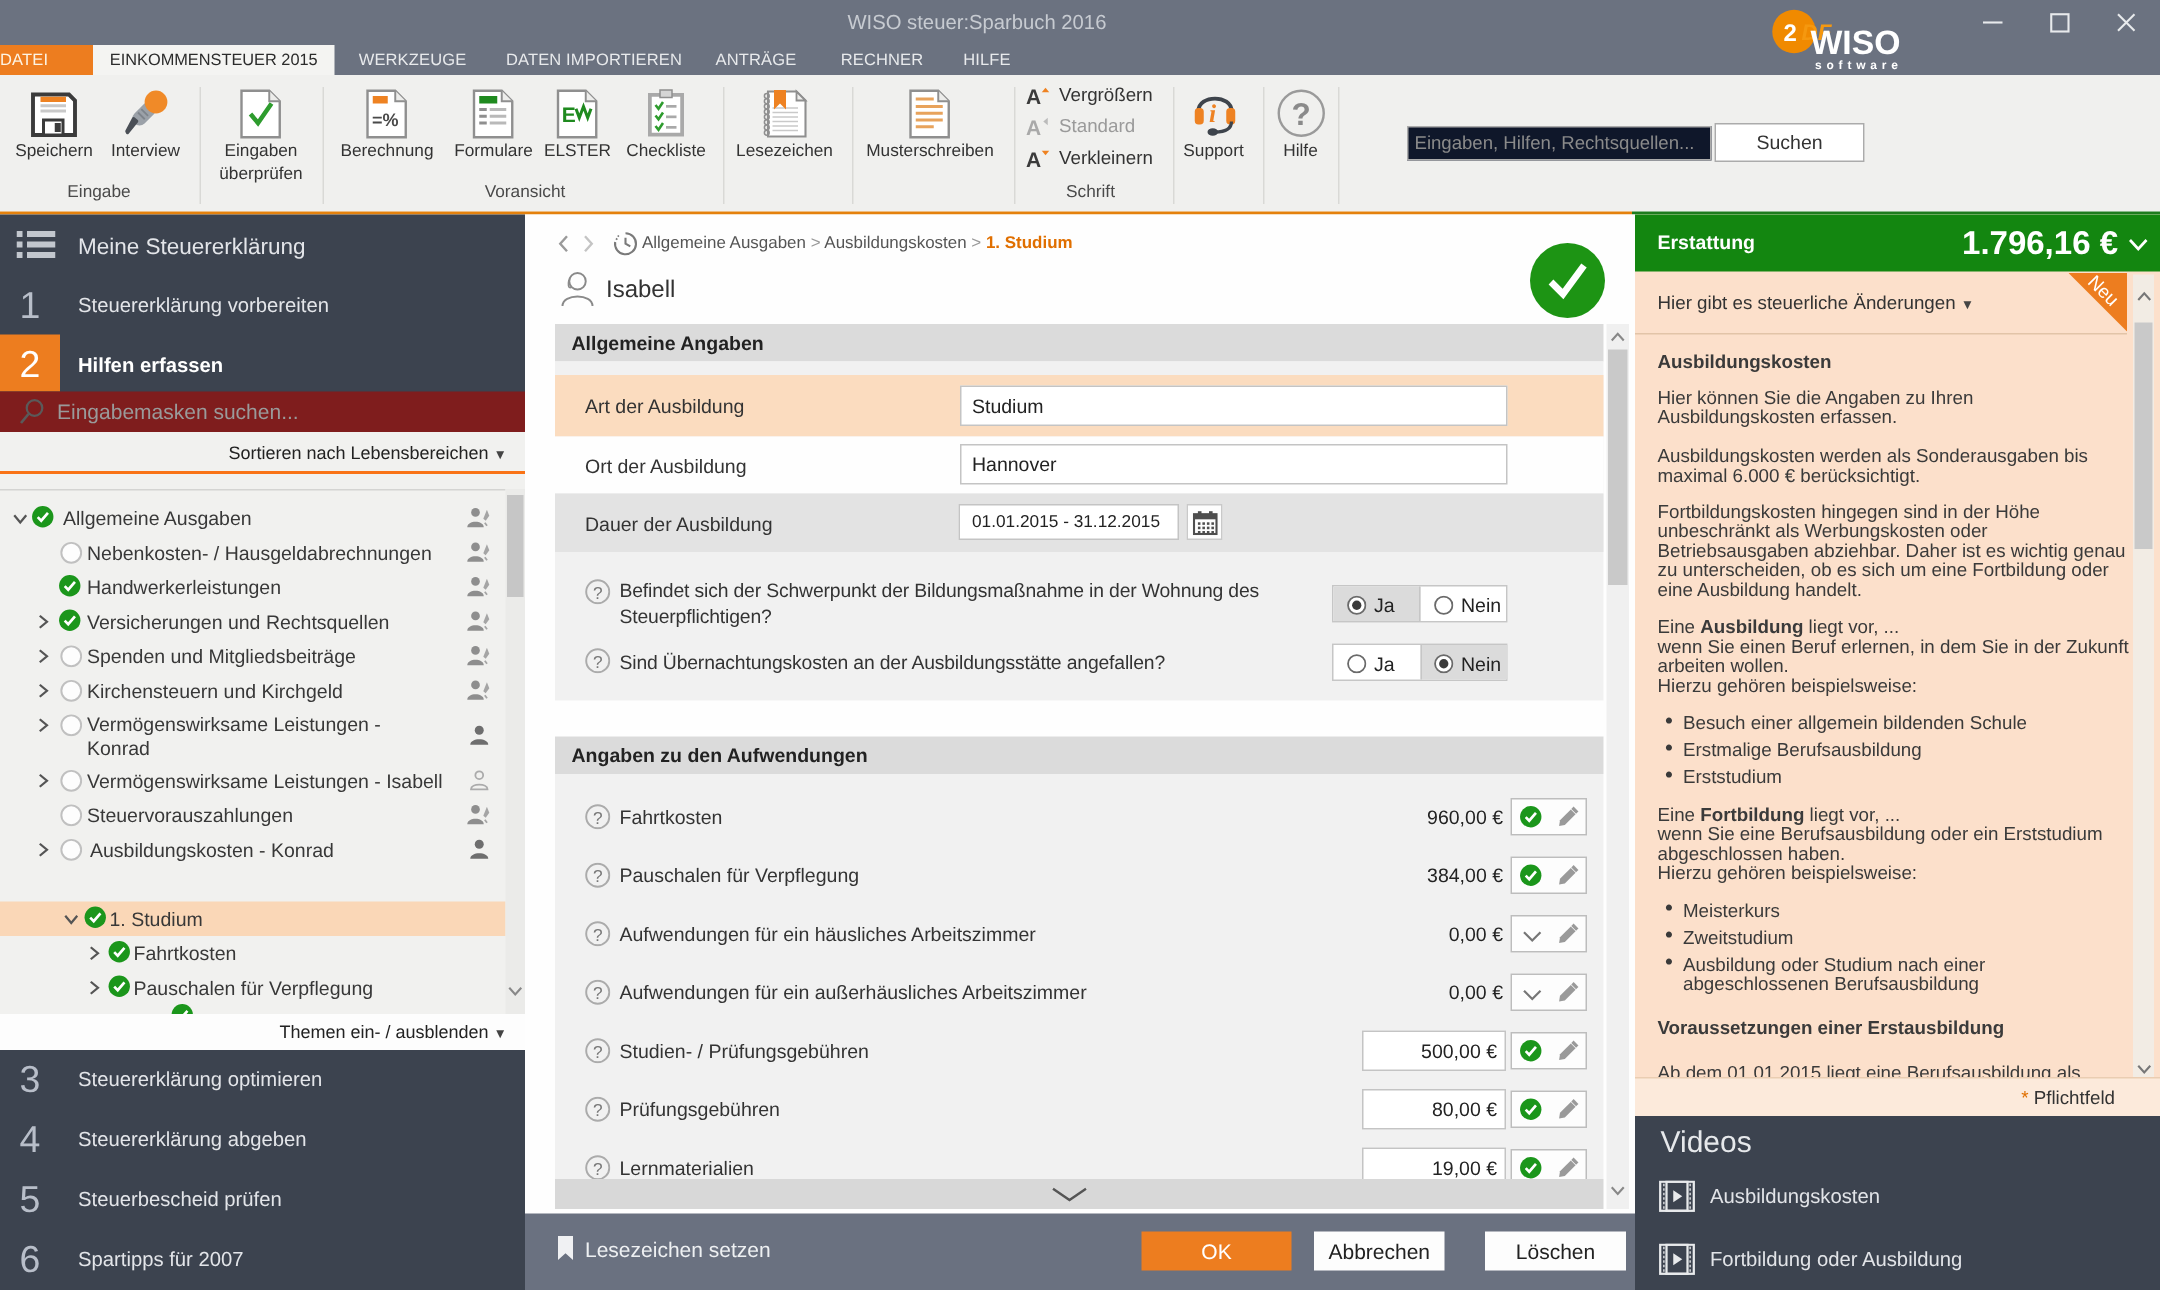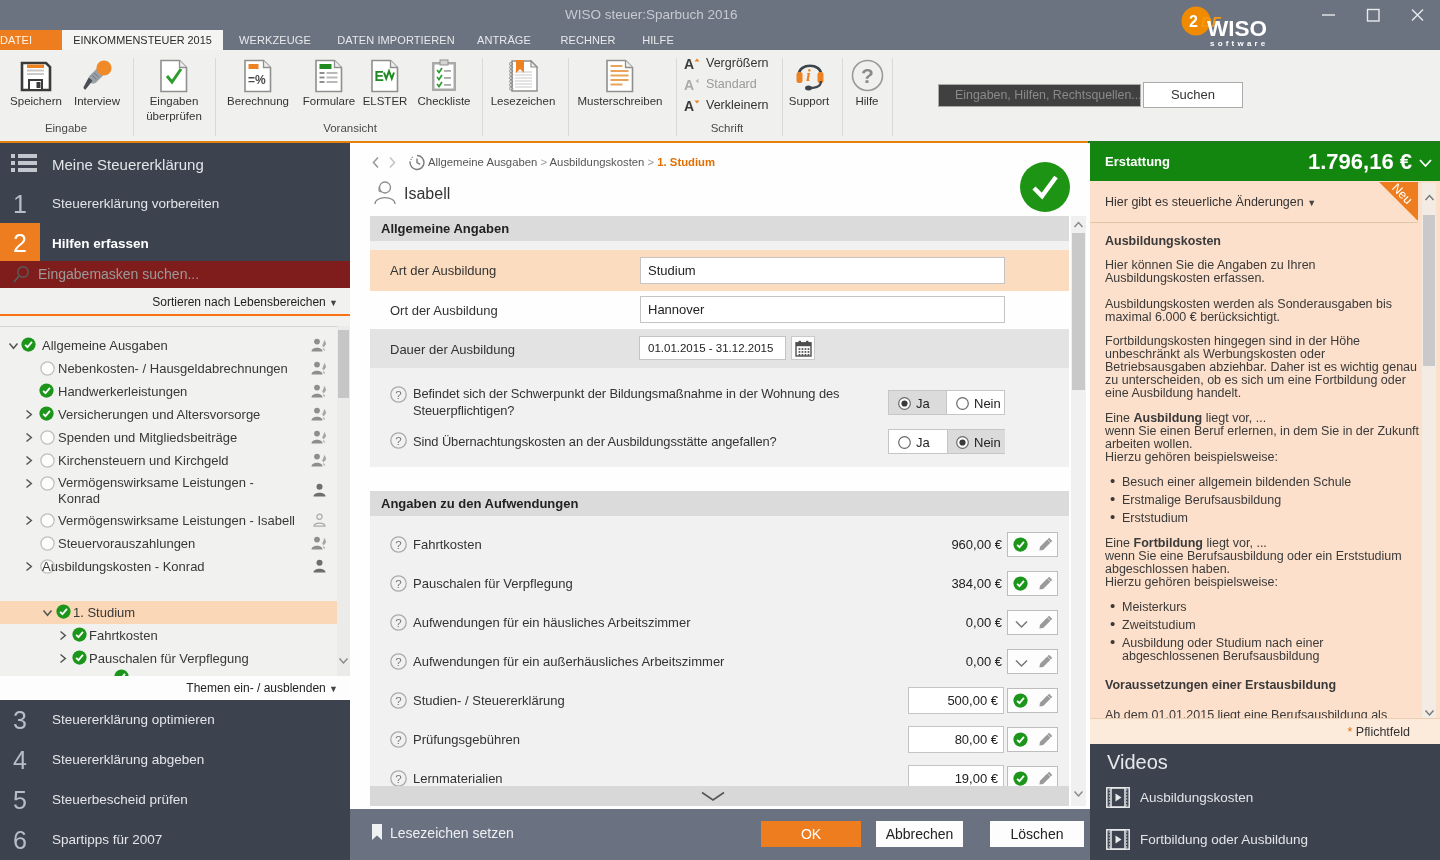--- a/index.html
+++ b/index.html
@@ -182,21 +182,21 @@
       <path d="M28 24 C28 30 22 31 17 31" stroke="#3E444C" stroke-width="2.2" fill="none"></path>
       <ellipse cx="15.5" cy="31" rx="3.5" ry="2.5" fill="#3E444C"></ellipse>
       <text x="13" y="24" font-size="17" font-style="italic" font-weight="bold" fill="#EE8222" font-family="Liberation Serif">i</text>
     </svg>
 <div class="tlab" style="left:809px;top:45px;transform:translateX(-50%)">Support</div>
 <svg class="a" style="left:851px;top:9px" width="33" height="33" viewBox="0 0 33 33">
       <circle cx="16.5" cy="16.5" r="15" fill="none" stroke="#9A9A9A" stroke-width="1.6"></circle>
       <text x="16.5" y="24" font-size="21" font-weight="bold" fill="#8A8A8A" font-family="Liberation Sans" text-anchor="middle">?</text>
     </svg>
 <div class="tlab" style="left:867px;top:45px;transform:translateX(-50%)">Hilfe</div>
-<div class="a" style="left:938px;top:34px;width:203px;height:23px;background:#404040;border:1px solid #ABABAB;font-size:12.4px;color:#8A8A8A;line-height:21px;padding-left:16px;white-space:nowrap;overflow:hidden">Eingaben, Hilfen, Rechtsquellen...</div>
+<div class="a" style="left:938px;top:34px;width:203px;height:23px;background:#0f172a;border:1px solid #ABABAB;font-size:12.4px;color:#8A8A8A;line-height:21px;padding-left:4px;white-space:nowrap;overflow:hidden">Eingaben, Hilfen, Rechtsquellen...</div>
 <div class="a" style="left:1143px;top:32px;width:100px;height:26px;background:#fff;border:1px solid #ABABAB;font-size:13px;color:#333;text-align:center;line-height:24px">Suchen</div>
 </div>
 <div class="a" style="left:0;top:141px;width:1088px;height:2px;background:#E4810C"></div>
 <div class="a" style="left:1088px;top:141px;width:352px;height:2px;background:#1E7C1E"></div>
 <div id="sidebar" class="a">
 <svg class="a" style="left:11px;top:11px" width="26" height="22" viewBox="0 0 26 22">
       <rect x="0" y="0" width="4" height="4" fill="#C2C7CE"></rect>
       <rect x="7" y="0" width="19" height="4" fill="#C2C7CE"></rect>
       <rect x="0" y="7" width="4" height="4" fill="#C2C7CE"></rect>
       <rect x="7" y="7" width="19" height="4" fill="#C2C7CE"></rect>
@@ -264,21 +264,21 @@
       </svg>
 </div>
 <div class="trow" style="top:260px">
 <svg class="a" style="left:25px;top:6px" width="8" height="11" viewBox="0 0 8 11">
         <path d="M1.5 1.5 L6.3 5.5 L1.5 9.5" stroke="#555" stroke-width="1.5" fill="none"></path>
       </svg>
 <svg class="a" style="left:39px;top:3px" width="15" height="15" viewBox="0 0 16 16">
         <circle cx="8" cy="8" r="7.6" fill="#1B961B"></circle>
         <path d="M4.4 8.3 L6.9 10.8 L11.7 5.2" stroke="#fff" stroke-width="1.9" fill="none"></path>
       </svg>
-<div class="trtext" style="left:58px;top:0px;line-height:23px">Versicherungen und Altersvorsorge</div>
+<div class="trtext" style="left:58px;top:0px;line-height:23px">Versicherungen und Rechtsquellen</div>
 <svg class="a" style="left:311px;top:4px" width="16" height="15" viewBox="0 0 16 15">
         <circle cx="6" cy="3.6" r="2.9" fill="#8E8E8E"></circle>
         <path d="M0.5 13.5 C0.5 8.6 11.5 8.6 11.5 13.5 Z" fill="#8E8E8E"></path>
         <path d="M11.2 7.8 L13.6 1.8 L15.2 5.9 L12.8 9.2 Z" fill="#A5A5A5"></path>
         <path d="M12.2 10.5 l1.5 2" stroke="#A5A5A5" stroke-width="1.2"></path>
       </svg>
 </div>
 <div class="trow" style="top:283px">
 <svg class="a" style="left:25px;top:6px" width="8" height="11" viewBox="0 0 8 11">
         <path d="M1.5 1.5 L6.3 5.5 L1.5 9.5" stroke="#555" stroke-width="1.5" fill="none"></path>
@@ -347,21 +347,21 @@
         <path d="M12.2 10.5 l1.5 2" stroke="#A5A5A5" stroke-width="1.2"></path>
       </svg>
 </div>
 <div class="trow" style="top:412px">
 <svg class="a" style="left:25px;top:6px" width="8" height="11" viewBox="0 0 8 11">
         <path d="M1.5 1.5 L6.3 5.5 L1.5 9.5" stroke="#555" stroke-width="1.5" fill="none"></path>
       </svg>
 <svg class="a" style="left:40px;top:4px" width="15" height="15" viewBox="0 0 15 15">
         <circle cx="7.5" cy="7.5" r="6.6" fill="#FDFDFD" stroke="#C0C0C0" stroke-width="1.3"></circle>
       </svg>
-<div class="trtext" style="left:42px;top:0px;line-height:23px">Ausbildungskosten - Konrad</div>
+<div class="trtext" style="left:60px;top:0px;line-height:23px">Ausbildungskosten - Konrad</div>
 <svg class="a" style="left:312px;top:4px" width="15" height="15" viewBox="0 0 15 15">
         <circle cx="7.5" cy="3.8" r="3" fill="#6E6E6E"></circle>
         <path d="M1.5 13.5 C1.5 8.6 13.5 8.6 13.5 13.5 Z" fill="#6E6E6E"></path>
       </svg>
 </div>
 <div class="trow" style="top:458px">
 <svg class="a" style="left:42px;top:8px" width="11" height="8" viewBox="0 0 11 8">
         <path d="M1.5 1.5 L5.5 6.3 L9.5 1.5" stroke="#555" stroke-width="1.5" fill="none"></path>
       </svg>
 <svg class="a" style="left:56px;top:3px" width="15" height="15" viewBox="0 0 16 16">
@@ -556,21 +556,21 @@
       </svg>
       <svg style="position:absolute;left:29px;top:4px" width="16" height="16" viewBox="0 0 16 16">
         <path d="M10.2 2.6 L13.4 5.8 L6.2 13 L2.4 13.6 L3 9.8 Z" fill="#9A9A9A"></path>
         <path d="M11.3 1.5 L14.5 4.7" stroke="#9A9A9A" stroke-width="2.2"></path>
       </svg>
     </div>
 <svg class="a" style="left:40px;top:549px" width="17" height="17" viewBox="0 0 17 17">
       <circle cx="8.5" cy="8.5" r="7.7" fill="none" stroke="#ABABAB" stroke-width="1.3"></circle>
       <text x="8.5" y="13" font-size="11.5" fill="#777" font-family="Liberation Sans" text-anchor="middle">?</text>
     </svg>
-<div class="flab" style="left:63px;top:550px">Studien- / Steuererklärung</div>
+<div class="flab" style="left:63px;top:550px">Studien- / Prüfungsgebühren</div>
 <div class="vinput" style="left:558px;top:544px">500,00 €</div>
 <div class="wbox" style="left:657px;top:545px">
       <svg style="position:absolute;left:5px;top:4px" width="15" height="15" viewBox="0 0 16 16">
         <circle cx="8" cy="8" r="7.6" fill="#1B961B"></circle>
         <path d="M4.4 8.3 L6.9 10.8 L11.7 5.2" stroke="#fff" stroke-width="1.9" fill="none"></path>
       </svg>
       <svg style="position:absolute;left:29px;top:4px" width="16" height="16" viewBox="0 0 16 16">
         <path d="M10.2 2.6 L13.4 5.8 L6.2 13 L2.4 13.6 L3 9.8 Z" fill="#9A9A9A"></path>
         <path d="M11.3 1.5 L14.5 4.7" stroke="#9A9A9A" stroke-width="2.2"></path>
       </svg>

